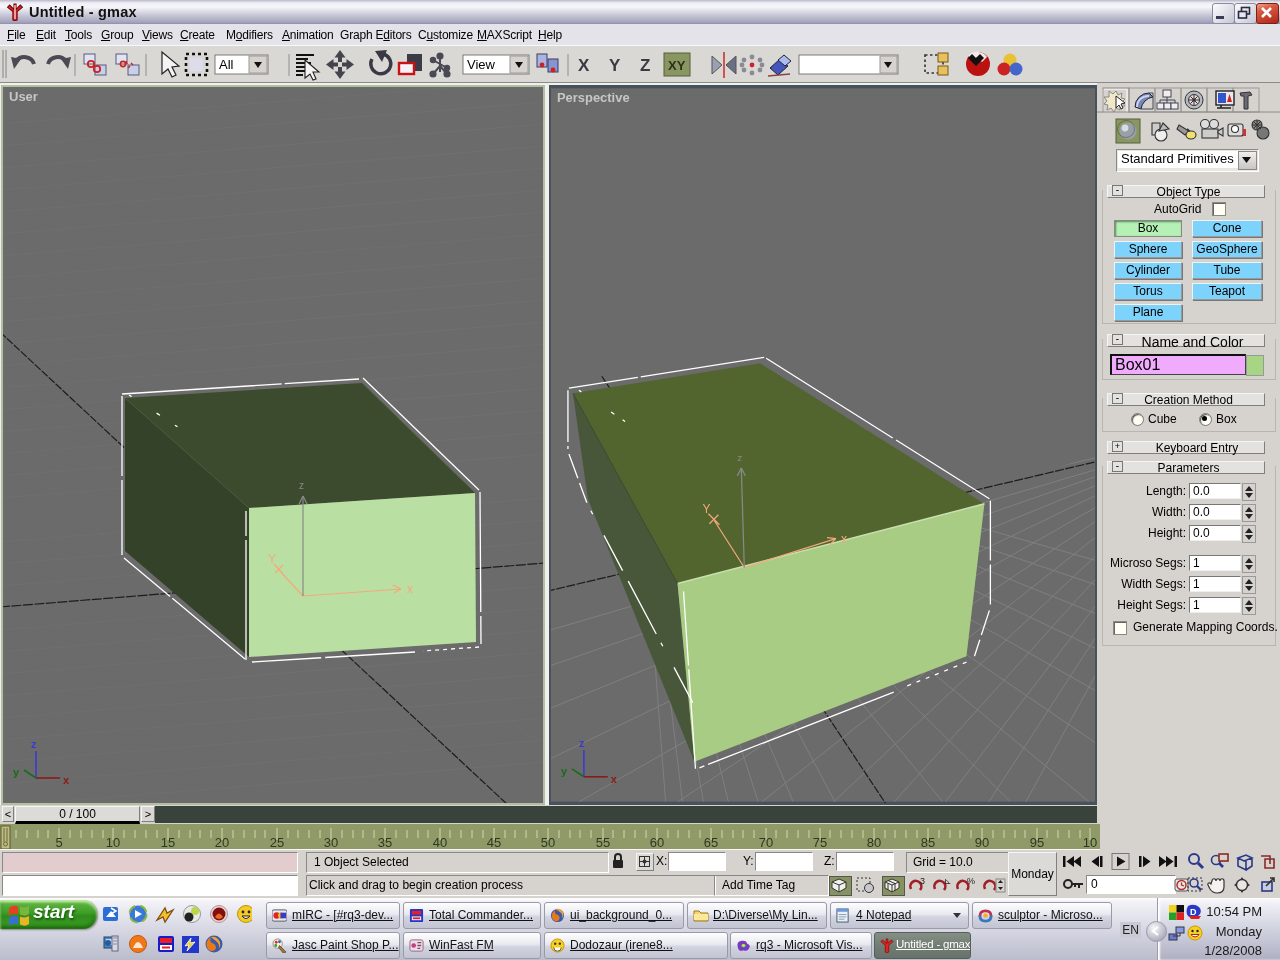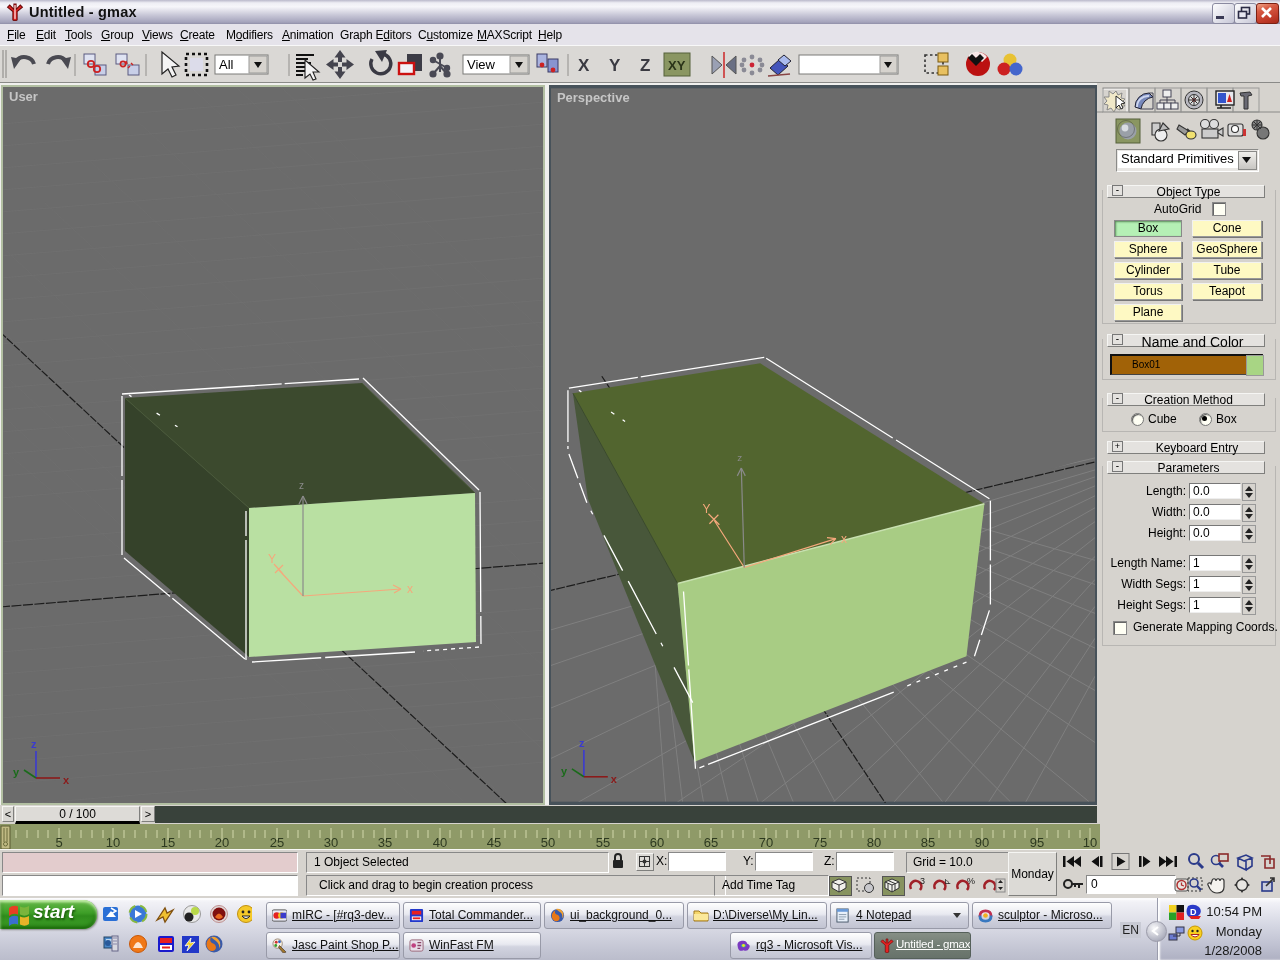--- a/index.html
+++ b/index.html
@@ -29,21 +29,21 @@
 #vpPerspIn{left:2px;top:2px;width:544px;height:716px;}
 #panel{left:1097px;top:0px;width:183px;height:722px;background:#d6d3ce;font-size:12px;}
 
 #timerow{left:0;top:805px;width:1100px;height:19px;background:#d6d3ce;}
 #ruler{left:0;top:824px;width:1100px;height:26px;background:#99a06b;}
 #statusbar{left:0;top:850px;width:1280px;height:48px;background:#d6d3ce;font-size:12px;}
 #taskbar{left:0;top:898px;width:1280px;height:74px;
   background:linear-gradient(#fbfbfd 0%,#f1f1f6 6%,#d8d9e4 40%,#c3c5d3 70%,#b1b3c3 100%);border-radius:11px;}
 .sunken{border-top:1px solid #888;border-left:1px solid #888;border-bottom:1px solid #fff;border-right:1px solid #fff;}
 .raised{border-top:1px solid #f5f5f3;border-left:1px solid #f5f5f3;border-bottom:1px solid #7f7f7d;border-right:1px solid #7f7f7d;}
-.objbtn{width:66px;height:15px;background:#fef9c3;border:1px solid #999;border-top-color:#f2f2f0;border-left-color:#f2f2f0;box-shadow:1px 1px 0 #777;
+.objbtn{width:66px;height:15px;background:#7dd3fc;border:1px solid #999;border-top-color:#f2f2f0;border-left-color:#f2f2f0;box-shadow:1px 1px 0 #777;
   font-size:12px;text-align:center;line-height:15px;color:#000;}
 .objbtn.sel{background:#b5f0b5;border:1px solid #888;box-shadow:inset 1px 1px 2px #5a8a5a;}
 .plabel{left:0px;width:89px;text-align:right;font-size:12px;}
 .pfield{left:92px;width:47px;height:14px;background:#fff;border:1px solid #777;border-bottom-color:#eee;border-right-color:#eee;font-size:12px;padding-left:3px;line-height:15px;}
 .pspin{left:145px;width:12px;height:16px;background:#d6d3ce;border:1px solid #999;}
 .pspin:before{content:"";position:absolute;left:2px;top:2px;border:4px solid transparent;border-bottom:5px solid #222;border-top:none;}
 .pspin:after{content:"";position:absolute;left:2px;bottom:2px;border:4px solid transparent;border-top:5px solid #222;border-bottom:none;}
 .tbtn{height:25px;border-radius:3px;border:1px solid #989aa8;
   background:linear-gradient(#fefefe,#e8e9f0 45%,#d2d4e0 55%,#c2c4d2 100%);
   font-size:12px;color:#111;white-space:nowrap;overflow:hidden;}
@@ -379,21 +379,21 @@
     <div class="abs objbtn" style="left:17px;top:179px">Cylinder</div>
     <div class="abs objbtn" style="left:95px;top:179px;width:68px">Tube</div>
     <div class="abs objbtn" style="left:17px;top:200px">Torus</div>
     <div class="abs objbtn" style="left:95px;top:200px;width:68px">Teapot</div>
     <div class="abs objbtn" style="left:17px;top:221px">Plane</div>
 
     <div class="abs" style="left:5px;top:256px;width:172px;height:40px;border:1px solid #b8b6b3;border-top:none"></div>
     <div class="abs raised" style="left:10px;top:251px;width:156px;height:11px;background:#e4e2df"></div>
     <div class="abs" style="left:15px;top:251px;width:9px;height:9px;border:1px solid #777;font-size:10px;line-height:7px;text-align:center;background:#e4e2df">-</div>
     <div class="abs" style="left:4px;top:251px;width:183px;text-align:center;font-size:14px;">Name and Color</div>
-    <div class="abs" style="left:13px;top:271px;width:130px;height:18px;background:#a16207;border:1px solid #444;border-top:2px solid #111;border-left:2px solid #111;font-size:10px;line-height:17px;padding-left:20px">Box01</div>
+    <div class="abs" style="left:13px;top:271px;width:130px;height:18px;background:#f0abfc;border:1px solid #444;border-top:2px solid #111;border-left:2px solid #111;font-size:16px;line-height:17px;padding-left:3px">Box01</div>
     <div class="abs" style="left:149px;top:272px;width:16px;height:19px;background:#a8d584;border:1px solid #999"></div>
 
     <div class="abs" style="left:5px;top:315px;width:172px;height:33px;border:1px solid #b8b6b3;border-top:none"></div>
     <div class="abs raised" style="left:10px;top:310px;width:156px;height:11px;background:#e4e2df"></div>
     <div class="abs" style="left:15px;top:310px;width:9px;height:9px;border:1px solid #777;font-size:10px;line-height:7px;text-align:center;background:#e4e2df">-</div>
     <div class="abs" style="left:0;top:310px;width:183px;text-align:center;font-size:12px;">Creation Method</div>
     <div class="abs" style="left:34px;top:330px;width:11px;height:11px;border-radius:50%;background:#fffff4;border:1px solid #777;box-shadow:inset 1px 1px 1px #555"></div>
     <div class="abs" style="left:51px;top:329px;font-size:12px">Cube</div>
     <div class="abs" style="left:102px;top:330px;width:11px;height:11px;border-radius:50%;background:#fffff4;border:1px solid #777;box-shadow:inset 1px 1px 1px #555"></div>
     <div class="abs" style="left:105px;top:333px;width:5px;height:5px;border-radius:50%;background:#000"></div>
@@ -409,21 +409,21 @@
     <div class="abs" style="left:0;top:378px;width:183px;text-align:center;font-size:12px;">Parameters</div>
     <div class="abs plabel" style="top:401px">Length:</div>
       <div class="abs pfield" style="top:400px">0.0</div>
       <div class="abs pspin" style="top:400px"></div>
     <div class="abs plabel" style="top:422px">Width:</div>
       <div class="abs pfield" style="top:421px">0.0</div>
       <div class="abs pspin" style="top:421px"></div>
     <div class="abs plabel" style="top:443px">Height:</div>
       <div class="abs pfield" style="top:442px">0.0</div>
       <div class="abs pspin" style="top:442px"></div>
-    <div class="abs plabel" style="top:473px">Length Name:</div>
+    <div class="abs plabel" style="top:473px">Microso Segs:</div>
       <div class="abs pfield" style="top:472px">1</div>
       <div class="abs pspin" style="top:472px"></div>
     <div class="abs plabel" style="top:494px">Width Segs:</div>
       <div class="abs pfield" style="top:493px">1</div>
       <div class="abs pspin" style="top:493px"></div>
     <div class="abs plabel" style="top:515px">Height Segs:</div>
       <div class="abs pfield" style="top:514px">1</div>
       <div class="abs pspin" style="top:514px"></div>
     <div class="abs" style="left:16px;top:538px;width:12px;height:12px;background:#fffff4;border:1px solid #888;box-shadow:inset 1px 1px 0 #666"></div>
     <div class="abs" style="left:36px;top:537px;font-size:12px">Generate Mapping Coords.</div>
@@ -481,21 +481,21 @@
       <circle cx="5.5" cy="5.5" r="2" fill="#333"></circle>
       <path d="M5.5,0 V11 M0,5.5 H11" stroke="#333"></path>
     </svg>
   <div class="abs" style="left:656px;top:4px;font-size:12px">X:</div>
   <div class="abs sunken" style="left:668px;top:2px;width:56px;height:17px;background:#fff"></div>
   <div class="abs" style="left:743px;top:4px;font-size:12px">Y:</div>
   <div class="abs sunken" style="left:755px;top:2px;width:56px;height:17px;background:#fff"></div>
   <div class="abs" style="left:824px;top:4px;font-size:12px">Z:</div>
   <div class="abs sunken" style="left:836px;top:2px;width:56px;height:17px;background:#fff"></div>
   <div class="abs sunken" style="left:906px;top:2px;width:95px;height:19px;font-size:12px;line-height:19px;padding-left:6px">Grid = 10.0</div>
-  <div class="abs sunken" style="left:306px;top:25px;width:406px;height:19px;font-size:12px;line-height:19px;padding-left:12px">Click and drag to begin creation process</div>
+  <div class="abs sunken" style="left:306px;top:25px;width:406px;height:19px;font-size:12px;line-height:19px;padding-left:2px">Click and drag to begin creation process</div>
   <div class="abs sunken" style="left:714px;top:25px;width:106px;height:19px;font-size:12px;line-height:19px;padding-left:7px">Add Time Tag</div>
   <div class="abs" style="left:829px;top:26px;width:21px;height:18px;background:#87935f;border:1px solid #555"></div>
   <svg class="abs" style="left:831px;top:28px" width="17" height="15">
       <path d="M8,1 L15,4 L15,10 L8,14 L1,10 L1,4 Z" fill="#f0f0ea" stroke="#333"></path>
       <path d="M1,4 L8,7 L15,4 M8,7 L8,14" stroke="#333" fill="none"></path>
     </svg>
   <svg class="abs" style="left:856px;top:27px" width="20" height="17">
       <rect x="1" y="1" width="13" height="13" fill="none" stroke="#333" stroke-dasharray="2 2"></rect>
       <circle cx="13" cy="11" r="4.5" fill="#c8c8cc" stroke="#333"></circle>
     </svg>
@@ -688,20 +688,29 @@
     <span>Jasc Paint Shop P...</span>
     </div>
   <div class="abs tbtn" style="left:403px;top:34px;width:136px">
     <svg width="15" height="15" viewBox="0 0 16 16">
         <rect x="1" y="2" width="14" height="12" rx="2" fill="#e8dce8" stroke="#967"></rect>
         <circle cx="5" cy="8" r="2.5" fill="#c04080"></circle>
         <path d="M9,5 l4,0 m-4,3 l4,0 m-4,3 l3,0" stroke="#846" stroke-width="1.4"></path>
       </svg>
     <span>WinFast FM</span>
     </div>
+  <div class="abs tbtn" style="left:544px;top:34px;width:182px">
+    <svg width="15" height="15" viewBox="0 0 16 16">
+        <circle cx="8" cy="8" r="7" fill="#f8d020" stroke="#c89800"></circle>
+        <path d="M4,10 a4,4 0 0 0 8,0" fill="#fff" stroke="#555"></path>
+        <circle cx="5.5" cy="6" r="1.3" fill="#333"></circle>
+        <circle cx="10.5" cy="6" r="1.3" fill="#333"></circle>
+      </svg>
+    <span>Dodozaur (irene8...</span>
+    </div>
   <div class="abs tbtn" style="left:730px;top:34px;width:140px">
     <svg width="15" height="15" viewBox="0 0 16 16">
         <path d="M2,10 q-2,-6 4,-7 q5,-1 6,3 q4,1 2,5 q-2,4 -6,2 q-5,2 -6,-3" fill="#7a3ac0"></path>
         <path d="M5,8 q3,-4 6,0 q-3,4 -6,0" fill="#30b8a8"></path>
         <circle cx="8" cy="8" r="1.5" fill="#f0e020"></circle>
       </svg>
     <span>rq3 - Microsoft Vis...</span>
     </div>
   <div class="abs tbtn active" style="left:874px;top:34px;width:95px">
     <svg width="14" height="15" viewBox="0 0 16 17">

